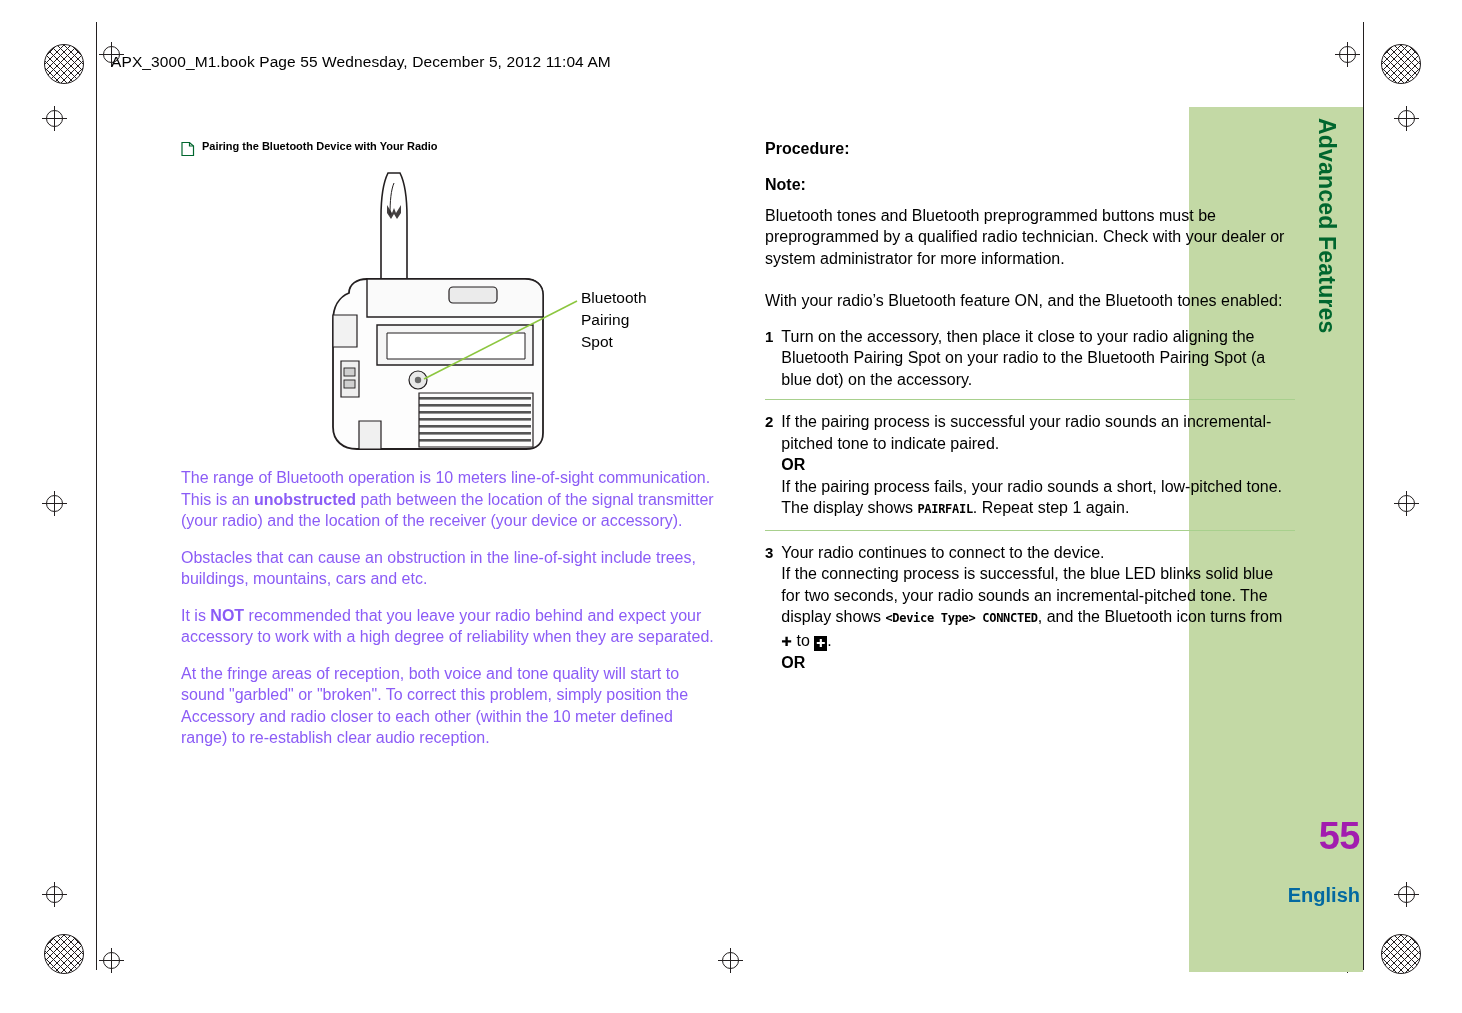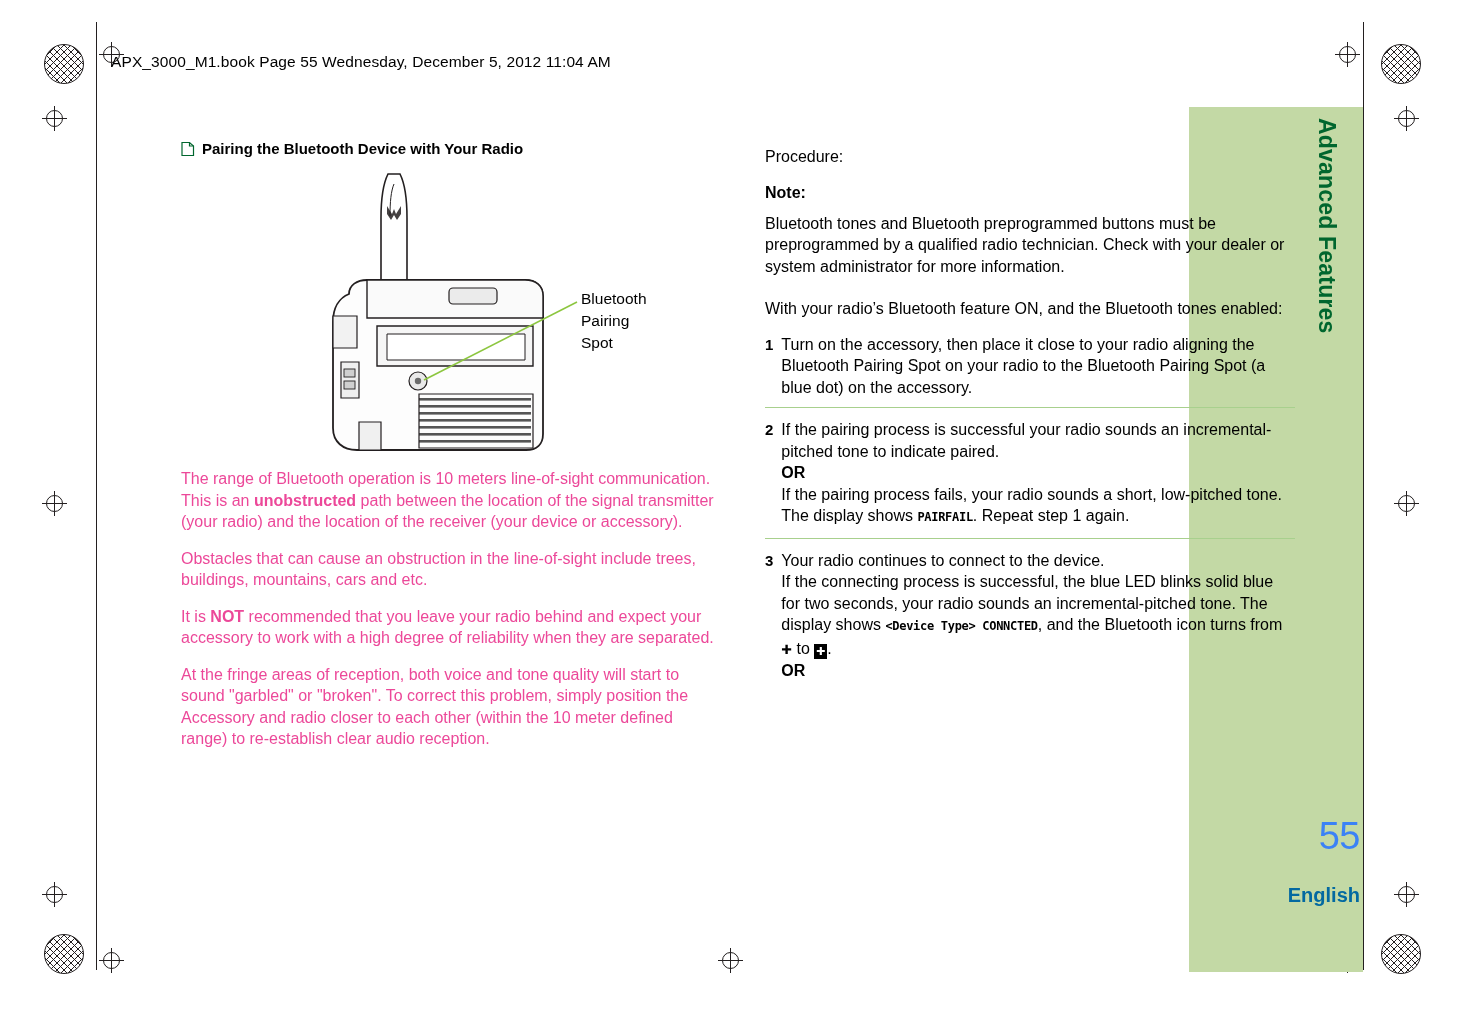--- a/index.html
+++ b/index.html
@@ -88,22 +88,22 @@
     transform-origin: left top;
     left: 1340px;
     top: 118px;
     letter-spacing: 0.2px;
   }
   .page-number {
     position: absolute;
     right: 102px;
     top: 815px;
     font-size: 38px;
-    font-weight: normal;
-    color: #3b82f6;
+    font-weight: bold;
+    color: #a21caf;
     letter-spacing: -0.5px;
   }
   .lang-label {
     position: absolute;
     right: 102px;
     top: 884px;
     font-size: 20px;
     font-weight: bold;
     color: #0369a1;
   }
@@ -116,37 +116,37 @@
     width: 535px;
   }
   .col-right {
     position: absolute;
     left: 765px;
     top: 140px;
     width: 530px;
   }
 
   .head2 {
-    font-size: 15px;
+    font-size: 11px;
     font-weight: bold;
     color: #000;
     margin: 0 0 6px 0;
     display: flex;
     align-items: flex-start;
     gap: 7px;
   }
   .book-icon {
     flex: 0 0 auto;
     margin-top: 1px;
   }
 
   p.body {
     font-size: 16px;
     line-height: 21.5px;
-    color: #ec4899;
+    color: #8b5cf6;
     margin: 0 0 15px 0;
   }
   p.body:last-child { margin-bottom: 0; }
   .b { font-weight: bold; }
 
   
   .radio-figure {
     position: relative;
     width: 535px;
     height: 290px;
@@ -157,22 +157,22 @@
     left: 400px;
     top: 122px;
     font-size: 15.5px;
     line-height: 22px;
     color: #000;
   }
 
   
   .proc-title {
     font-size: 16px;
-    font-weight: normal;
-    margin: 8px 0 16px 0;
+    font-weight: bold;
+    margin: 0 0 16px 0;
   }
   .note-row {
     display: flex;
     gap: 9px;
     font-size: 16px;
     line-height: 21.5px;
     margin-bottom: 0;
     flex-direction: column;
   }
   .note-label { font-weight: bold; flex: 0 0 auto; }

